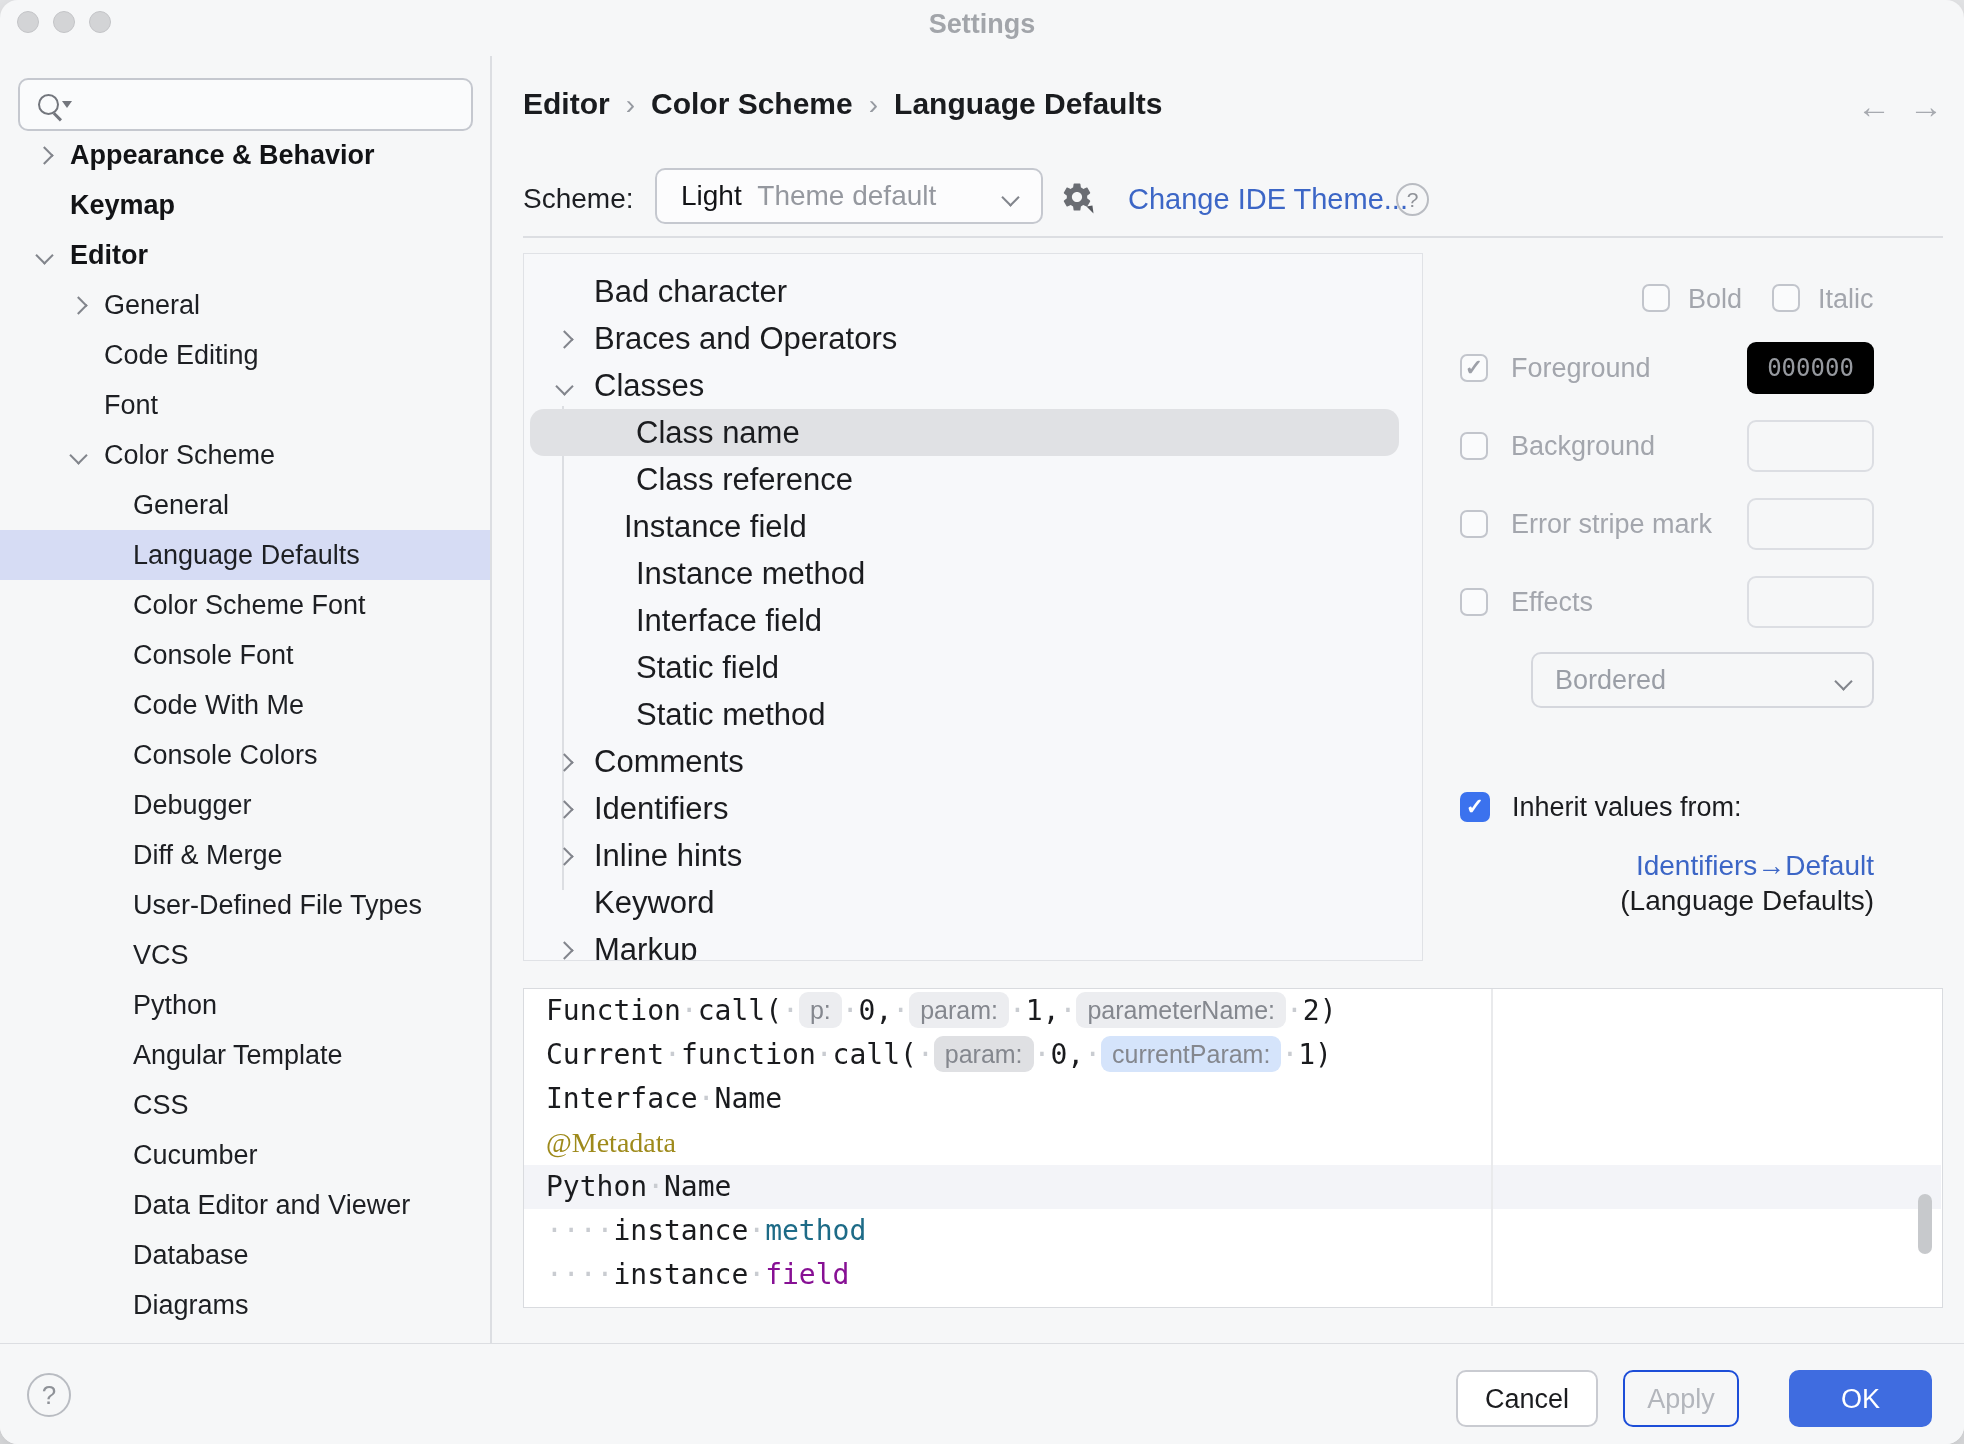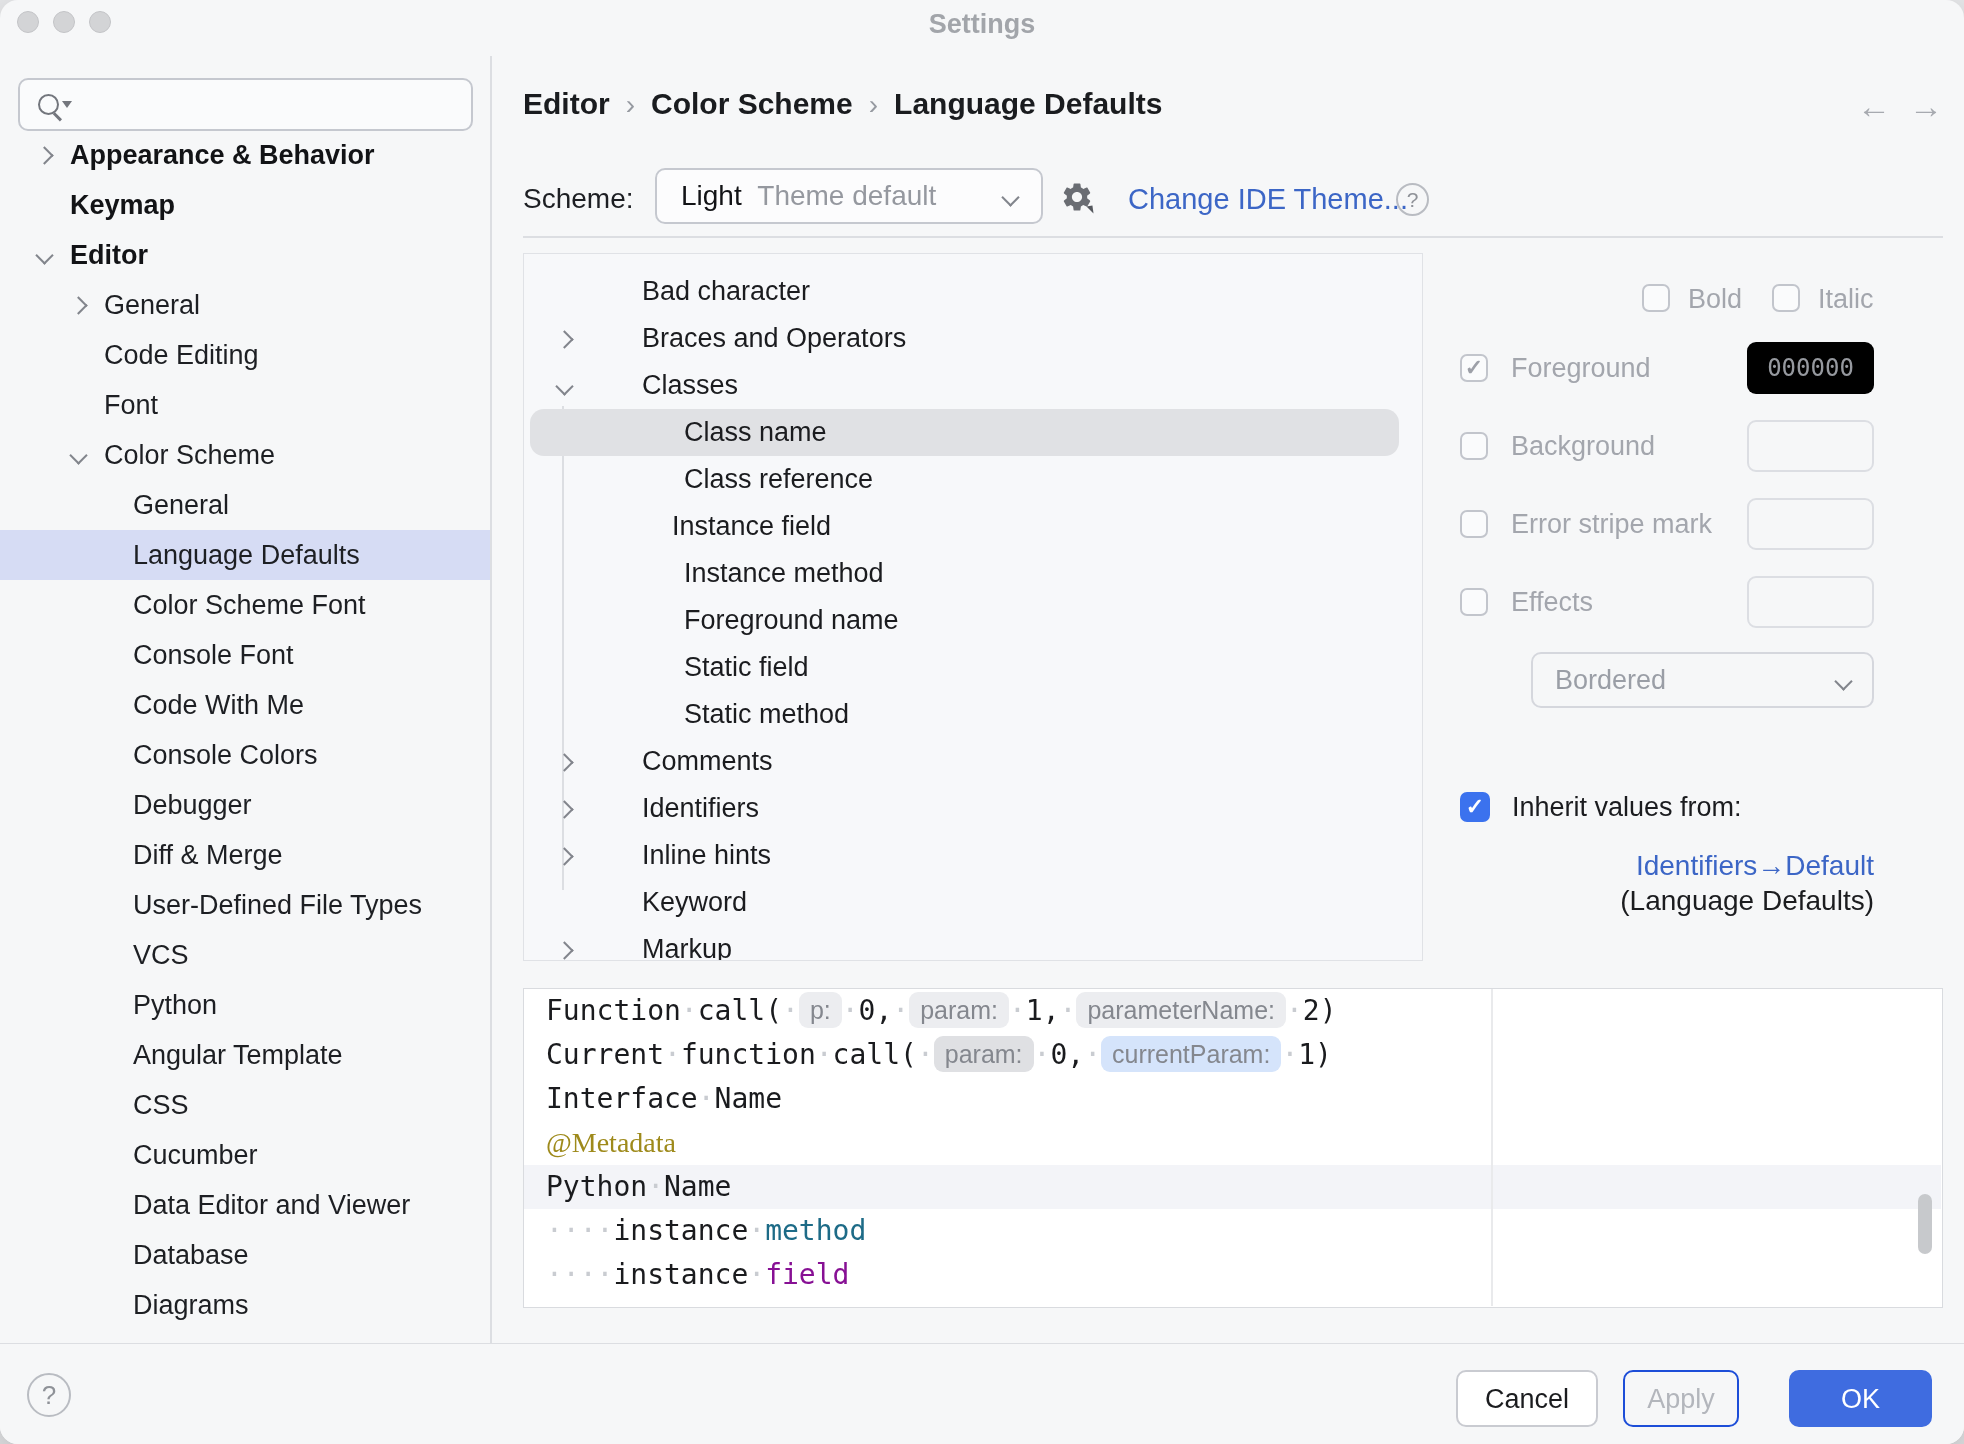--- a/index.html
+++ b/index.html
@@ -54,21 +54,21 @@
   .help-circle{position:absolute;box-sizing:border-box;border:2px solid #b9bcc2;border-radius:50%;
       color:#8f9298;text-align:center;}
   .hc-top{left:1396px;top:183px;width:33px;height:33px;font-size:21px;line-height:30px;}
   .scheme-sep{position:absolute;left:523px;top:236px;width:1420px;height:1.5px;background:#dcdee2;}
   
   .tree-panel{position:absolute;left:523px;top:253px;width:900px;height:708px;box-sizing:border-box;
       background:#f7f8fa;border:1.5px solid #e0e2e6;overflow:hidden;}
   .tree-row{position:absolute;left:0;width:897px;height:47px;}
   .tree-row .band{position:absolute;left:6px;top:0;width:869px;height:47px;border-radius:14px;}
   .tree-row.selected .band{background:#e0e1e4;}
-  .tree-row .lbl{position:absolute;top:0;height:47px;line-height:47px;font-size:27px;color:#1b1c1f;white-space:nowrap;margin-left:48px;}
+  .tree-row .lbl{position:absolute;top:0;height:47px;line-height:47px;font-size:31px;color:#1b1c1f;white-space:nowrap;}
   .tree-row .chevwrap{position:absolute;top:17px;}
   .indent-guide{position:absolute;left:38px;top:152px;width:1.5px;height:484px;background:#dcdee2;}
   
   .cb{position:absolute;width:28px;height:28px;box-sizing:border-box;border:2.5px solid #c2c5cc;
       border-radius:7px;background:#fafbfc;text-align:center;}
   .cb.checked-gray::after{content:"\2713";color:#9da0a8;font-size:22px;line-height:24px;font-weight:700;}
   .cb.checked-blue{background:#3b72ee;border-color:#3b72ee;}
   .cb.checked-blue::after{content:"\2713";color:#ffffff;font-size:22px;line-height:25px;font-weight:700;}
   .style-label{position:absolute;height:30px;line-height:30px;font-size:27px;color:#a3a6ad;white-space:nowrap;}
   .attr-row{position:absolute;left:1460px;width:414px;height:52px;}
@@ -264,21 +264,21 @@
       <div class="tree-row" style="top: 249px;">
         <span class="band"></span>
         <span class="lbl" style="left: 100px;">Instance field</span>
       </div>
       <div class="tree-row" style="top: 296px;">
         <span class="band"></span>
         <span class="lbl" style="left: 112px;">Instance method</span>
       </div>
       <div class="tree-row" style="top: 343px;">
         <span class="band"></span>
-        <span class="lbl" style="left: 112px;">Foreground name</span>
+        <span class="lbl" style="left: 112px;">Interface field</span>
       </div>
       <div class="tree-row" style="top: 390px;">
         <span class="band"></span>
         <span class="lbl" style="left: 112px;">Static field</span>
       </div>
       <div class="tree-row" style="top: 437px;">
         <span class="band"></span>
         <span class="lbl" style="left: 112px;">Static method</span>
       </div>
       <div class="tree-row" style="top: 484px;">

